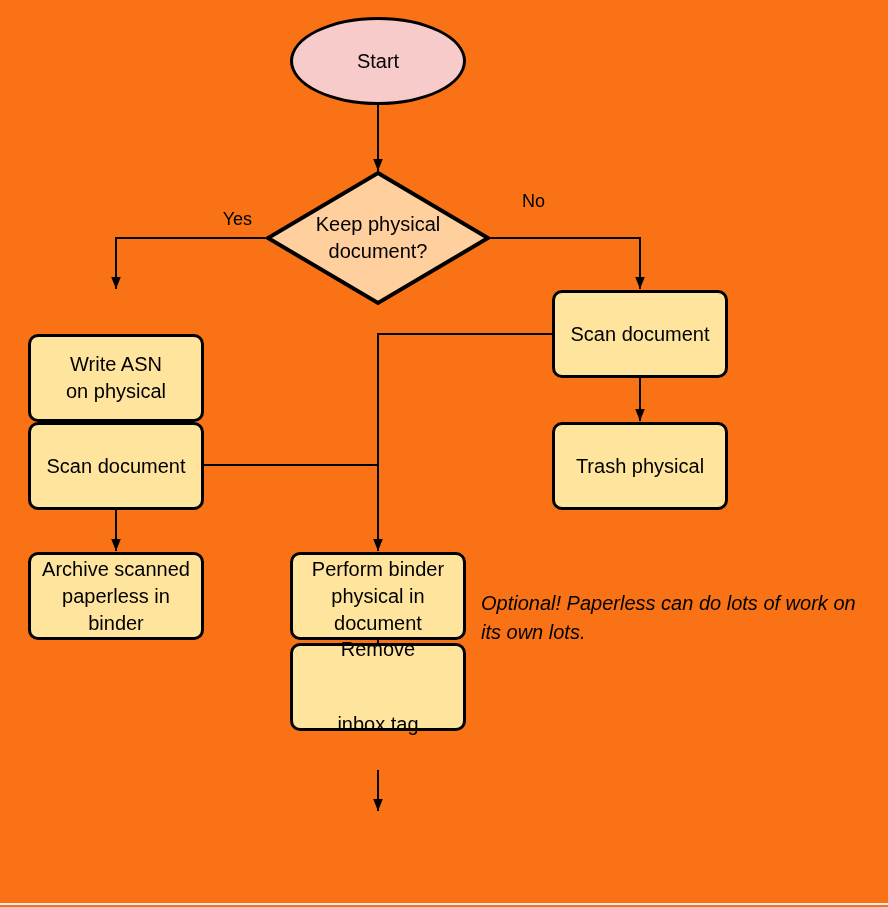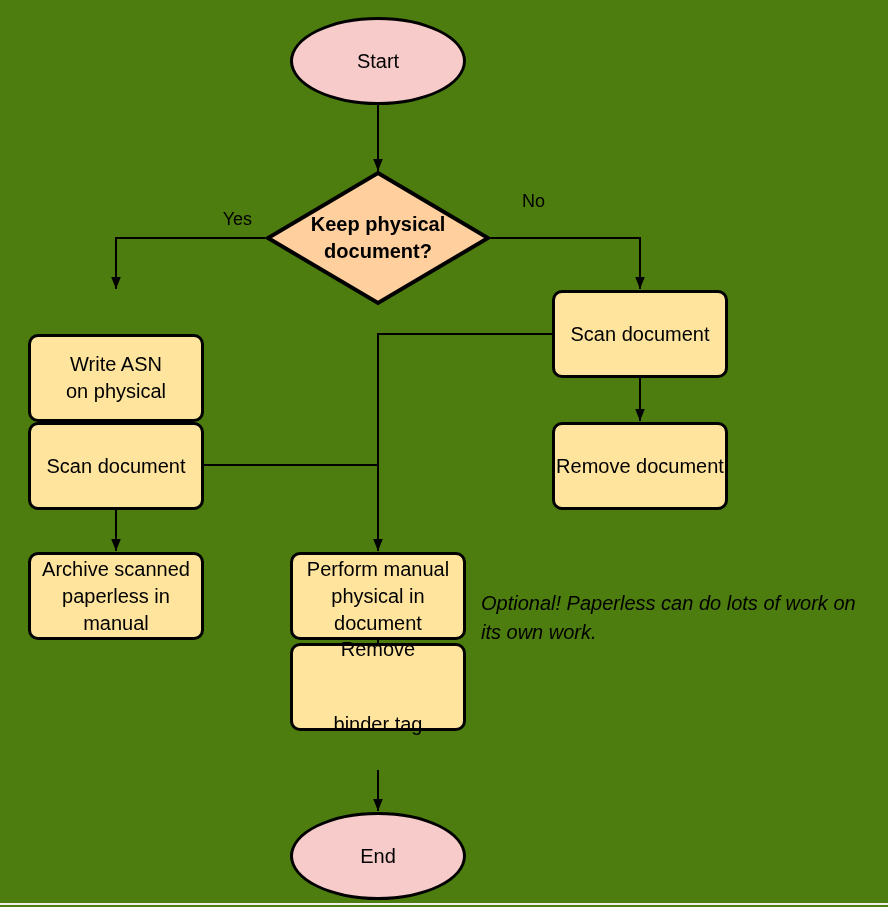--- a/index.html
+++ b/index.html
@@ -1,21 +1,21 @@
 <!DOCTYPE html>
 <html style="--pink: #f8cbcb; --orange: #ffcf9e; --yellow: #ffe49d; --stroke: #000000; --divider: #efefef;"><head>
 <meta charset="utf-8">
 <style>
   html, body { margin: 0; padding: 0; background: #ffffff; }
   body { font-family: "Liberation Sans", "DejaVu Sans", sans-serif; }
   #canvas {
     position: relative;
     width: 888px;
     height: 907px;
-    background: #4d7c0f;
+    background: #f97316;
     overflow: hidden;
   }
   #edges { position: absolute; left: 0; top: 0; pointer-events: none; }
   #edges path { fill: none; stroke: var(--stroke, #000); stroke-width: 2; }
   #edges #arrowhead path { fill: var(--stroke, #000); stroke: none; }
 
   .node {
     position: absolute;
     width: 176px;
     height: 88px;
@@ -37,21 +37,20 @@
   }
   .ellipse {
     background: var(--pink, #f8cbcb);
     border: 3px solid var(--stroke, #000);
     border-radius: 50%;
   }
   .diamond-wrap {
     position: absolute;
     width: 226px;
     height: 136px;
-    font-weight: bold;
   }
   .diamond-wrap svg { position: absolute; left: 0; top: 0; }
   .diamond-wrap polygon {
     fill: var(--orange, #ffcf9e);
     stroke: var(--stroke, #000);
     stroke-width: 4;
   }
   .diamond-wrap .label {
     position: absolute;
     inset: 0;
@@ -136,46 +135,43 @@
     <span>on physical</span>
   </div>
 
   <div class="node box" style="left:28px; top:422px;">
     <span>Scan document</span>
   </div>
 
   <div class="node box" style="left:28px; top:552px;">
     <span>Archive scanned</span>
     <span>paperless in</span>
-    <span>manual</span>
+    <span>binder</span>
   </div>
 
   <div class="node box" style="left:552px; top:290px;">
     <span>Scan document</span>
   </div>
 
   <div class="node box" style="left:552px; top:422px;">
-    <span>Remove document</span>
+    <span>Trash physical</span>
   </div>
 
   <div class="node box" style="left:290px; top:552px;">
-    <span>Perform manual</span>
+    <span>Perform binder</span>
     <span>physical in</span>
     <span>document</span>
   </div>
 
   <div class="annotation">
     <div>Optional! Paperless can do lots of work on</div>
-    <div>its own work.</div>
+    <div>its own lots.</div>
   </div>
 
   <div class="node box" style="left:290px; top:643px;gap:48px;">
     <span>Remove</span>
-    <span>binder tag</span>
+    <span>inbox tag</span>
   </div>
 
-  <div class="node ellipse" style="left:290px; top:812px;">
-    <span>End</span>
-  </div>
 
   <div class="bottom-rule"></div>
 
 </div>
 
 </body></html>

